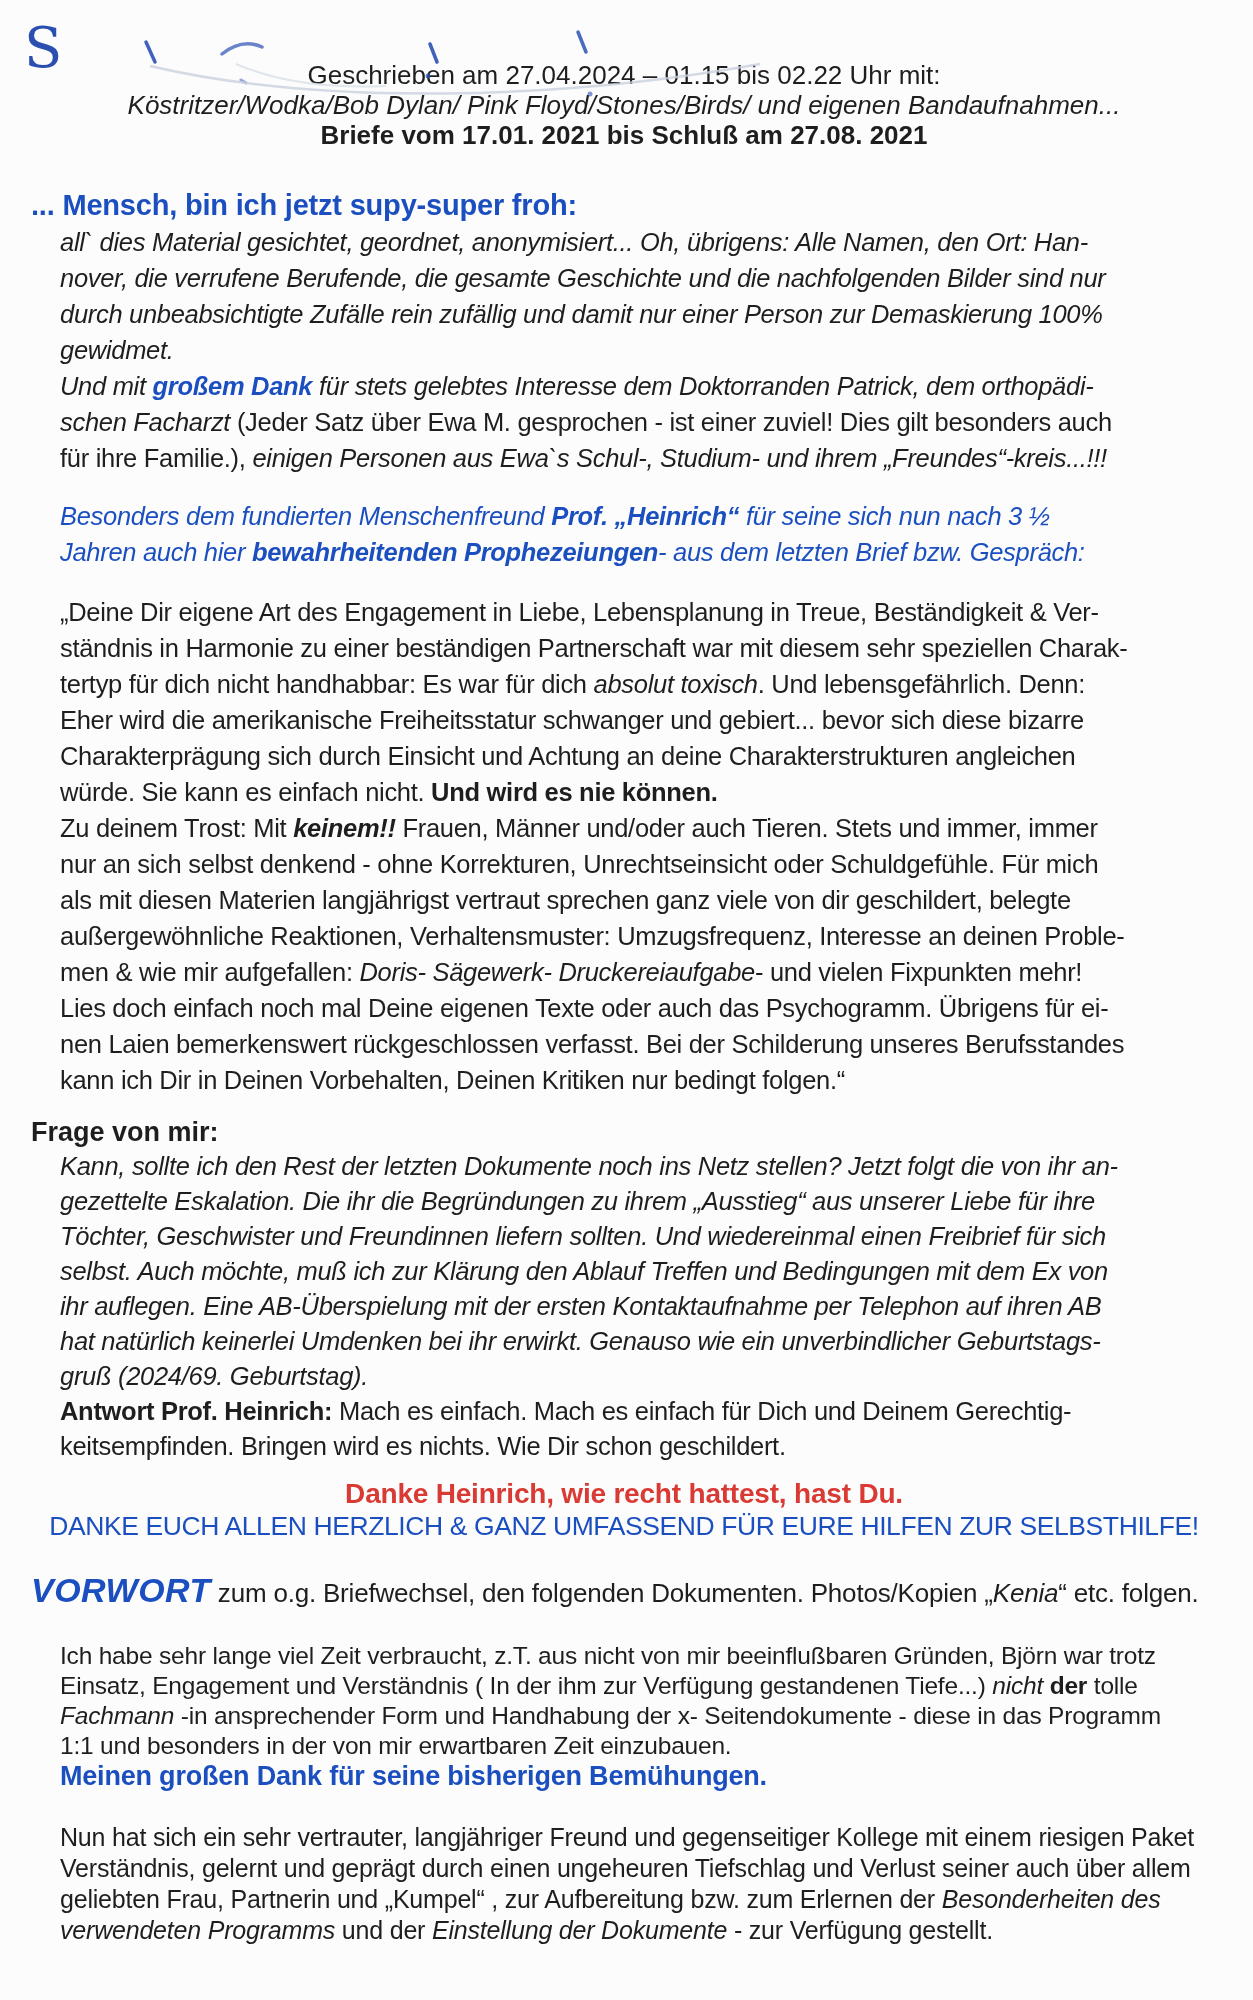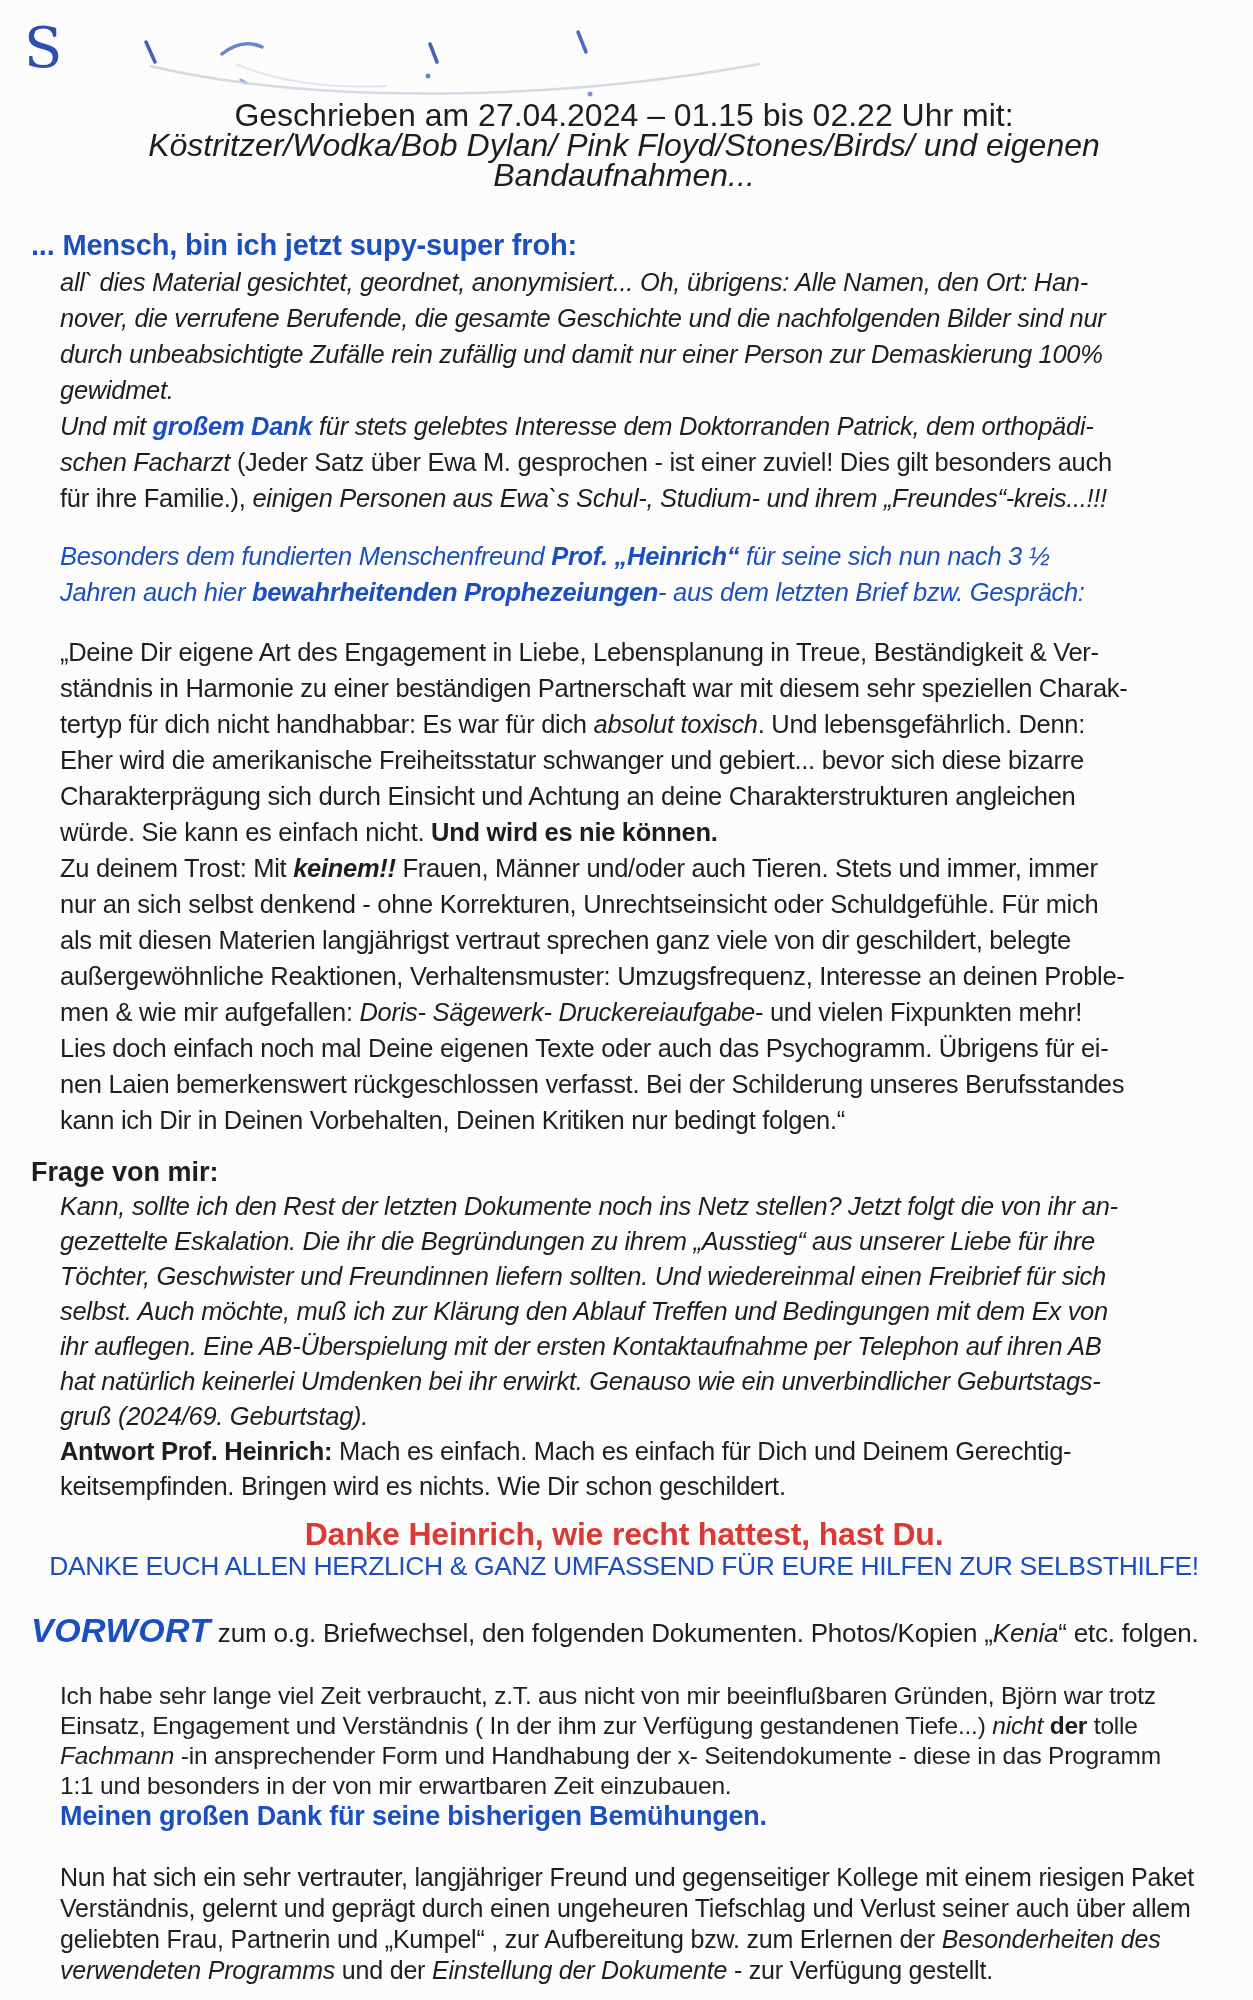--- a/index.html
+++ b/index.html
@@ -26,32 +26,32 @@
   
   .sig{position:absolute;left:0;top:0;width:900px;height:120px;}
   .sig-letter{
     position:absolute;left:24px;top:20px;
     font-family:"DejaVu Serif",serif;
     font-size:56px;line-height:1;
     color:#2b4fb0;
   }
   .sig-marks{position:absolute;left:0;top:14px;}
   
-  .header{margin-top:100px;text-align:center;font-size:32px;line-height:30px;}
+  .header{margin-top:60px;text-align:center;font-size:26px;line-height:30px;}
   
   .intro-heading{margin-top:38px;font-size:29px;line-height:34px;font-weight:700;color:var(--blue);letter-spacing:-0.2px;}
   .para{font-size:25.5px;line-height:36px;letter-spacing:-0.3px;white-space:nowrap;margin-left:29px;}
   .it{font-style:italic}
   .intro-para{margin-top:2px;}
   .tribute{margin-top:22px;color:var(--blue);}
   .quote{margin-top:24px;}
   .frage-heading{margin-top:17px;font-size:27px;line-height:34px;font-weight:700;}
   .frage-body{line-height:35px;}
   .center-block{margin-top:14px;text-align:center;white-space:nowrap;}
-  .red-line{font-size:32px;line-height:32px;font-weight:700;color:var(--red);letter-spacing:-0.2px;}
+  .red-line{font-size:28px;line-height:32px;font-weight:700;color:var(--red);letter-spacing:-0.2px;}
   .caps-line{font-size:26.5px;line-height:32px;color:var(--blue);letter-spacing:-0.4px;}
   .vorwort-line{margin-top:26px;font-size:26px;line-height:44px;white-space:nowrap;letter-spacing:-0.2px;}
   .vorwort{font-weight:700;color:var(--blue);font-size:34px;letter-spacing:0.5px;font-style:italic;}
   .small-para{margin-top:26px;font-size:24.5px;line-height:30px;letter-spacing:-0.2px;}
   .closing-para{margin-top:30px;font-size:25px;line-height:31px;letter-spacing:-0.2px;}
 </style>
 </head>
 <body>
 
 <div class="page">
@@ -67,20 +67,21 @@
       <path d="M578,18 l8,20" stroke="#2b51b5" stroke-width="3.5" opacity="0.85" fill="none" stroke-linecap="round"></path>
       <circle cx="590" cy="80" r="2.5" fill="#2b51b5" opacity="0.6"></circle>
       <path d="M150,52 C 320,92 560,86 760,50" stroke="#c9d1dc" stroke-width="2.5" opacity="0.8" fill="none"></path>
       <path d="M236,50 q60,26 150,22" stroke="#dde3ea" stroke-width="2" opacity="0.9" fill="none"></path>
     </svg>
   </div>
 
   <div class="header">
     <div>Geschrieben am 27.04.2024 – 01.15 bis 02.22 Uhr mit:</div>
     <div class="i">Köstritzer/Wodka/Bob Dylan/ Pink Floyd/Stones/Birds/ und eigenen Bandaufnahmen...</div>
+    <div class="b">Briefe vom 17.01. 2021 bis Schluß am 27.08. 2021</div>
   </div>
 
   <div class="intro-heading">... Mensch, bin ich jetzt supy-super froh:</div>
 
   <div class="para it intro-para"><span>all` dies Material gesichtet, geordnet, anonymisiert... Oh, übrigens: Alle Namen, den Ort: Han-</span><br><span>nover, die verrufene Berufende, die gesamte Geschichte und die nachfolgenden Bilder sind nur</span><br><span>durch unbeabsichtigte Zufälle rein zufällig und damit nur einer Person zur Demaskierung 100%</span><br><span>gewidmet.</span><br><span>Und mit </span><span class="b blue">großem Dank</span><span> für stets gelebtes Interesse dem Doktorranden Patrick, dem orthopädi-</span><br><span>schen Facharzt</span><span class="up"> (Jeder Satz über Ewa M. gesprochen - ist einer zuviel! Dies gilt besonders auch</span><br><span class="up">für ihre Familie.),</span><span> einigen Personen aus Ewa`s Schul-, Studium- und ihrem „Freundes“-kreis...!!!</span><br></div>
 
   <div class="para it tribute"><span>Besonders dem fundierten Menschenfreund </span><span class="b">Prof. „Heinrich“</span><span> für seine sich nun nach 3 ½</span><br><span>Jahren auch hier </span><span class="b">bewahrheitenden Prophezeiungen</span><span>- aus dem letzten Brief bzw. Gespräch:</span><br></div>
 
   <div class="para quote"><span>„Deine Dir eigene Art des Engagement in Liebe, Lebensplanung in Treue, Beständigkeit &amp; Ver-</span><br><span>ständnis in Harmonie zu einer beständigen Partnerschaft war mit diesem sehr speziellen Charak-</span><br><span>tertyp für dich nicht handhabbar: Es war für dich </span><span class="i">absolut toxisch</span><span>. Und lebensgefährlich. Denn:</span><br><span>Eher wird die amerikanische Freiheitsstatur schwanger und gebiert... bevor sich diese bizarre</span><br><span>Charakterprägung sich durch Einsicht und Achtung an deine Charakterstrukturen angleichen</span><br><span>würde. Sie kann es einfach nicht. </span><span class="b">Und wird es nie können.</span><br><span>Zu deinem Trost: Mit </span><span class="b i">keinem!!</span><span> Frauen, Männer und/oder auch Tieren. Stets und immer, immer</span><br><span>nur an sich selbst denkend - ohne Korrekturen, Unrechtseinsicht oder Schuldgefühle. Für mich</span><br><span>als mit diesen Materien langjährigst vertraut sprechen ganz viele von dir geschildert, belegte</span><br><span>außergewöhnliche Reaktionen, Verhaltensmuster: Umzugsfrequenz, Interesse an deinen Proble-</span><br><span>men &amp; wie mir aufgefallen: </span><span class="i">Doris- Sägewerk- Druckereiaufgabe</span><span>- und vielen Fixpunkten mehr!</span><br><span>Lies doch einfach noch mal Deine eigenen Texte oder auch das Psychogramm. Übrigens für ei-</span><br><span>nen Laien bemerkenswert rückgeschlossen verfasst. Bei der Schilderung unseres Berufsstandes</span><br><span>kann ich Dir in Deinen Vorbehalten, Deinen Kritiken nur bedingt folgen.“</span><br></div>
 

